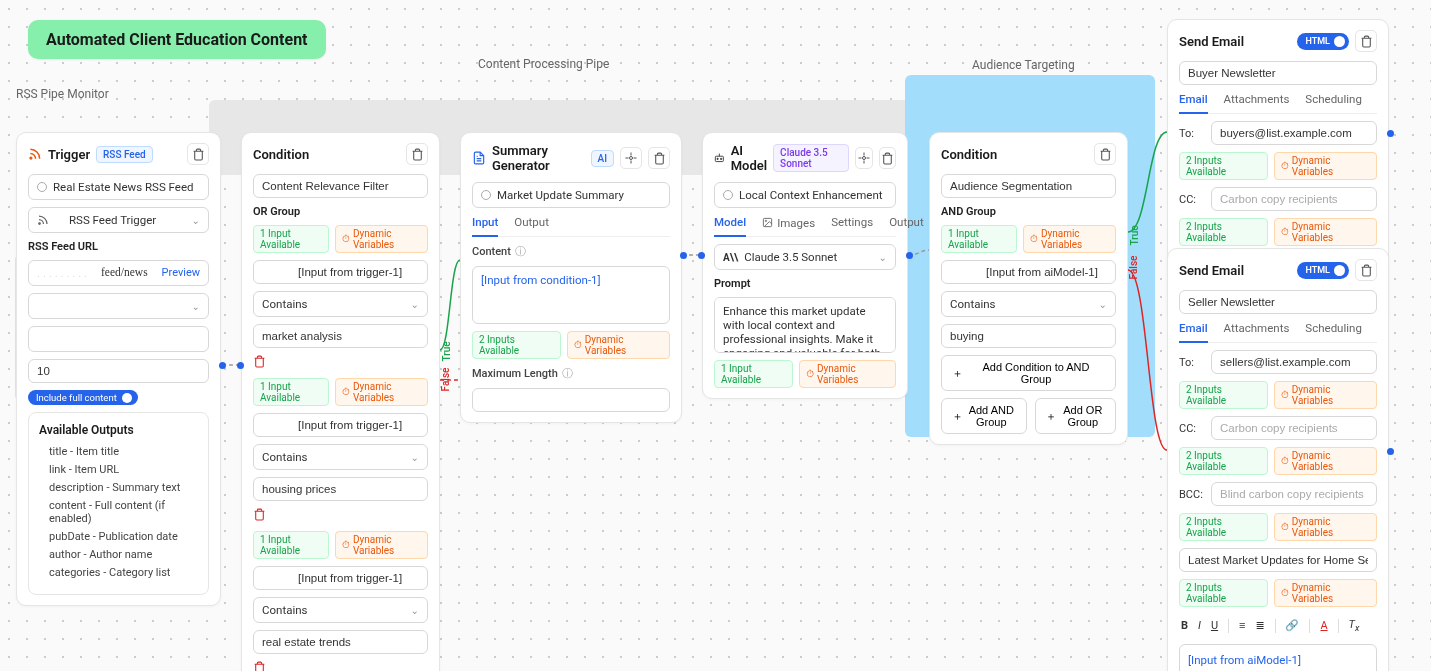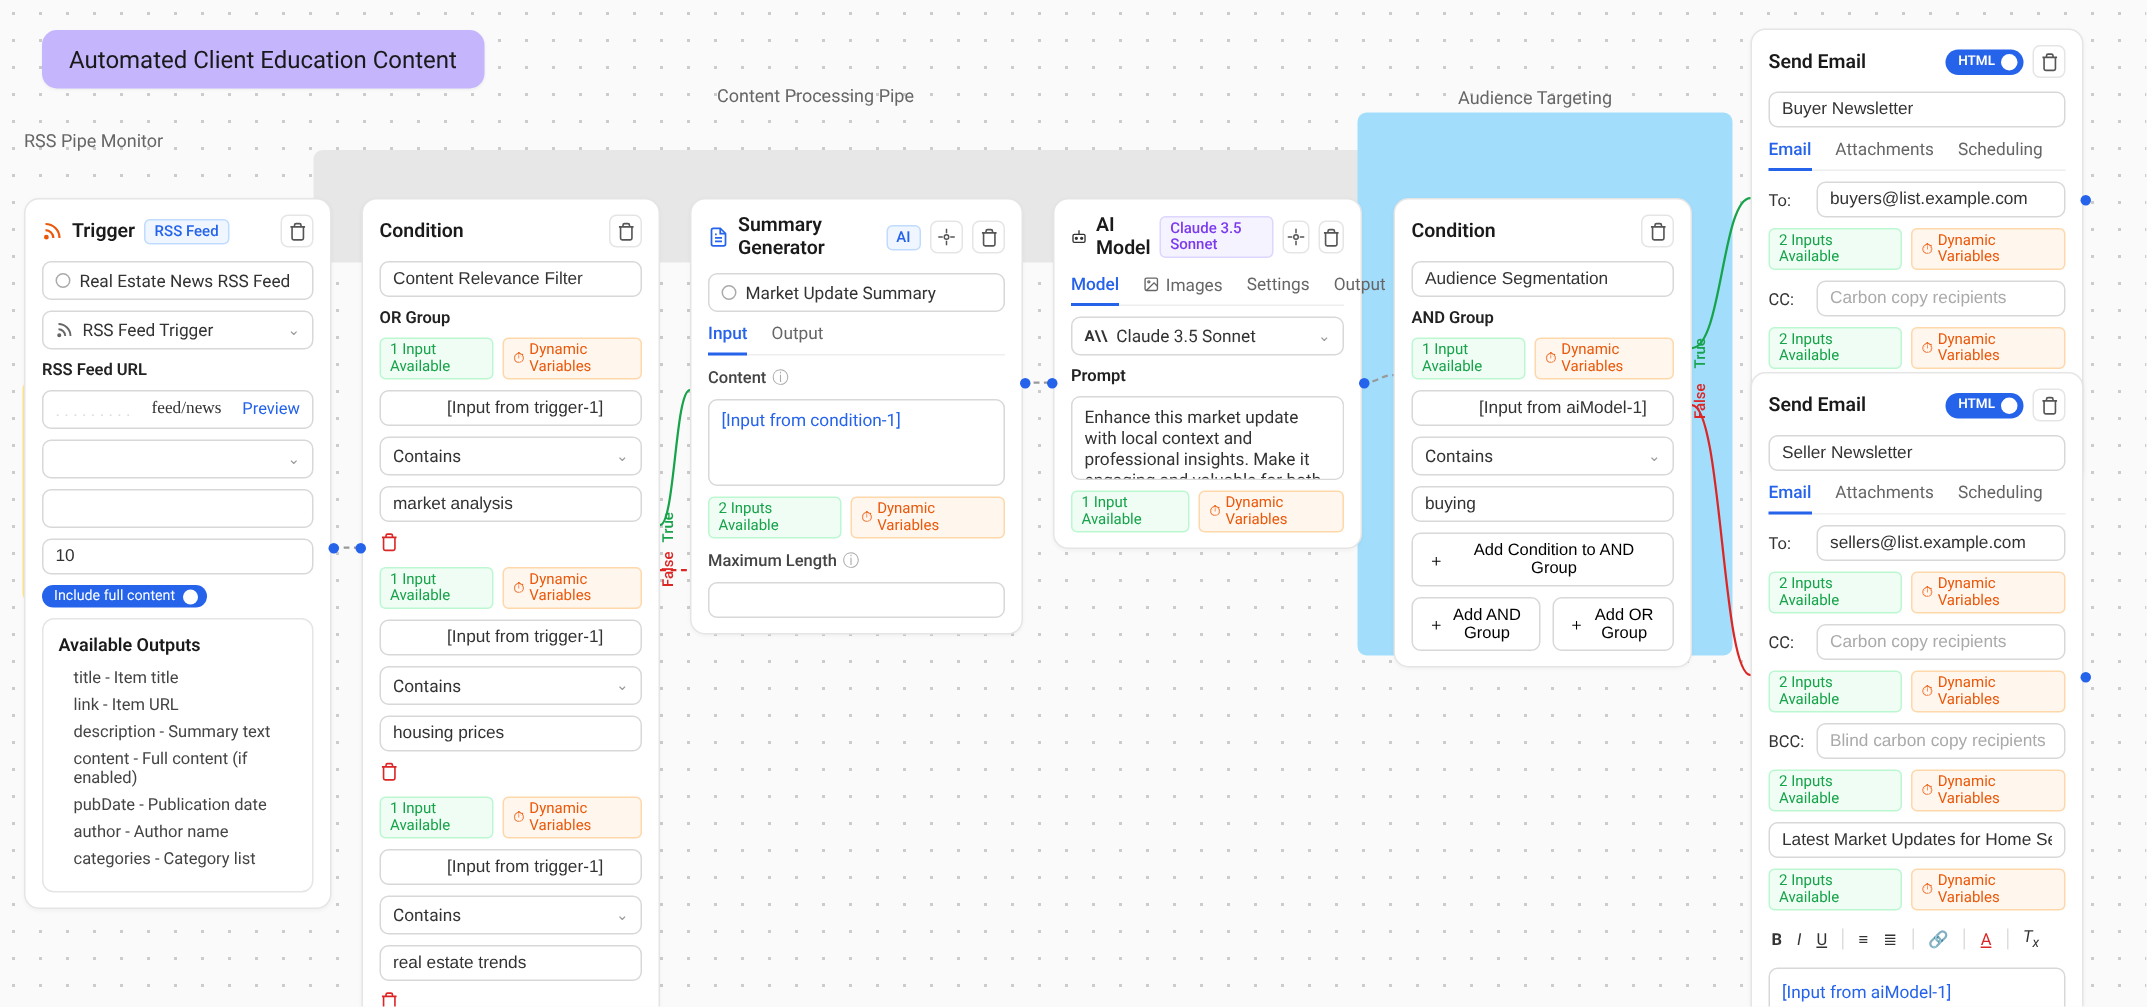--- a/index.html
+++ b/index.html
@@ -16,25 +16,25 @@
       position: absolute;
       inset: 0;
       background-image: radial-gradient(circle, #ccc 1px, transparent 1px);
       background-size: 18px 18px;
       background-position: 0 0;
     }
     .workflow-title {
       position: absolute;
       top: 20px;
       left: 28px;
-      background: #c4b5fd;
+      background: #86efac;
       border-radius: 10px;
       padding: 10px 18px;
       font-size: 16px;
-      font-weight: 400;
+      font-weight: 700;
       box-shadow: 0 1px 2px rgba(0,0,0,0.05);
     }
     .region-label {
       position: absolute;
       font-size: 12px;
       color: #666;
     }
     .shade {
       position: absolute;
       border-radius: 6px;
@@ -250,21 +250,21 @@
       <svg class="trash-mini" viewBox="0 0 24 24" fill="none" stroke="currentColor" stroke-width="2">
           <path d="M3 6h18M8 6V4a2 2 0 012-2h4a2 2 0 012 2v2m3 0v14a2 2 0 01-2 2H7a2 2 0 01-2-2V6"></path>
         </svg>
     </button>
   </div>
   <div class="input" style="display:flex;align-items:center;gap:6px;">
     <span class="dot" style="width:10px;height:10px;border:1.5px solid #aaa;border-radius:50%;display:inline-block;"></span>
     <span>Real Estate News RSS Feed</span>
   </div>
   <div class="select">
-    <span style="display:flex;align-items:center;gap:6px;">
+    <span style="display:flex;align-items:center;gap:20px;">
       <svg width="12" height="12" viewBox="0 0 24 24" fill="none" stroke="#666" stroke-width="2.5">
           <path d="M4 11a9 9 0 0 1 9 9M4 4a16 16 0 0 1 16 16"></path>
           <circle cx="5" cy="19" r="1.5" fill="#666"></circle>
         </svg>
       <span>RSS Feed Trigger</span>
     </span>
     <span class="chev">⌄</span>
   </div>
   <div class="section-label">RSS Feed URL</div>
   <div class="input" style="display:flex;justify-content:space-between;">
@@ -410,20 +410,24 @@
         <svg width="12" height="12" viewBox="0 0 24 24" fill="none" stroke="currentColor" stroke-width="2">
           <circle cx="12" cy="12" r="3"></circle>
           <path d="M12 1v6m0 10v6m11-11h-6M7 12H1"></path>
         </svg>
       </button>
     <button class="icon-btn">
         <svg class="trash-mini" viewBox="0 0 24 24" fill="none" stroke="currentColor" stroke-width="2">
           <path d="M3 6h18M8 6V4a2 2 0 012-2h4a2 2 0 012 2v2m3 0v14a2 2 0 01-2 2H7a2 2 0 01-2-2V6"></path>
         </svg>
       </button>
+  </div>
+  <div class="input" style="display:flex;align-items:center;gap:6px;">
+    <span style="width:10px;height:10px;border:1.5px solid #aaa;border-radius:50%;display:inline-block;"></span>
+    <span>Local Context Enhancement</span>
   </div>
   <div class="tabs">
     <div class="tab active">Model</div>
     <div class="tab" style="display:flex;gap:4px;align-items:center;">
         <svg width="11" height="11" viewBox="0 0 24 24" fill="none" stroke="currentColor" stroke-width="2">
           <rect x="3" y="3" width="18" height="18" rx="2"></rect>
           <circle cx="8.5" cy="8.5" r="1.5"></circle>
           <path d="M21 15l-5-5L5 21"></path>
         </svg>
         <span>Images</span>

